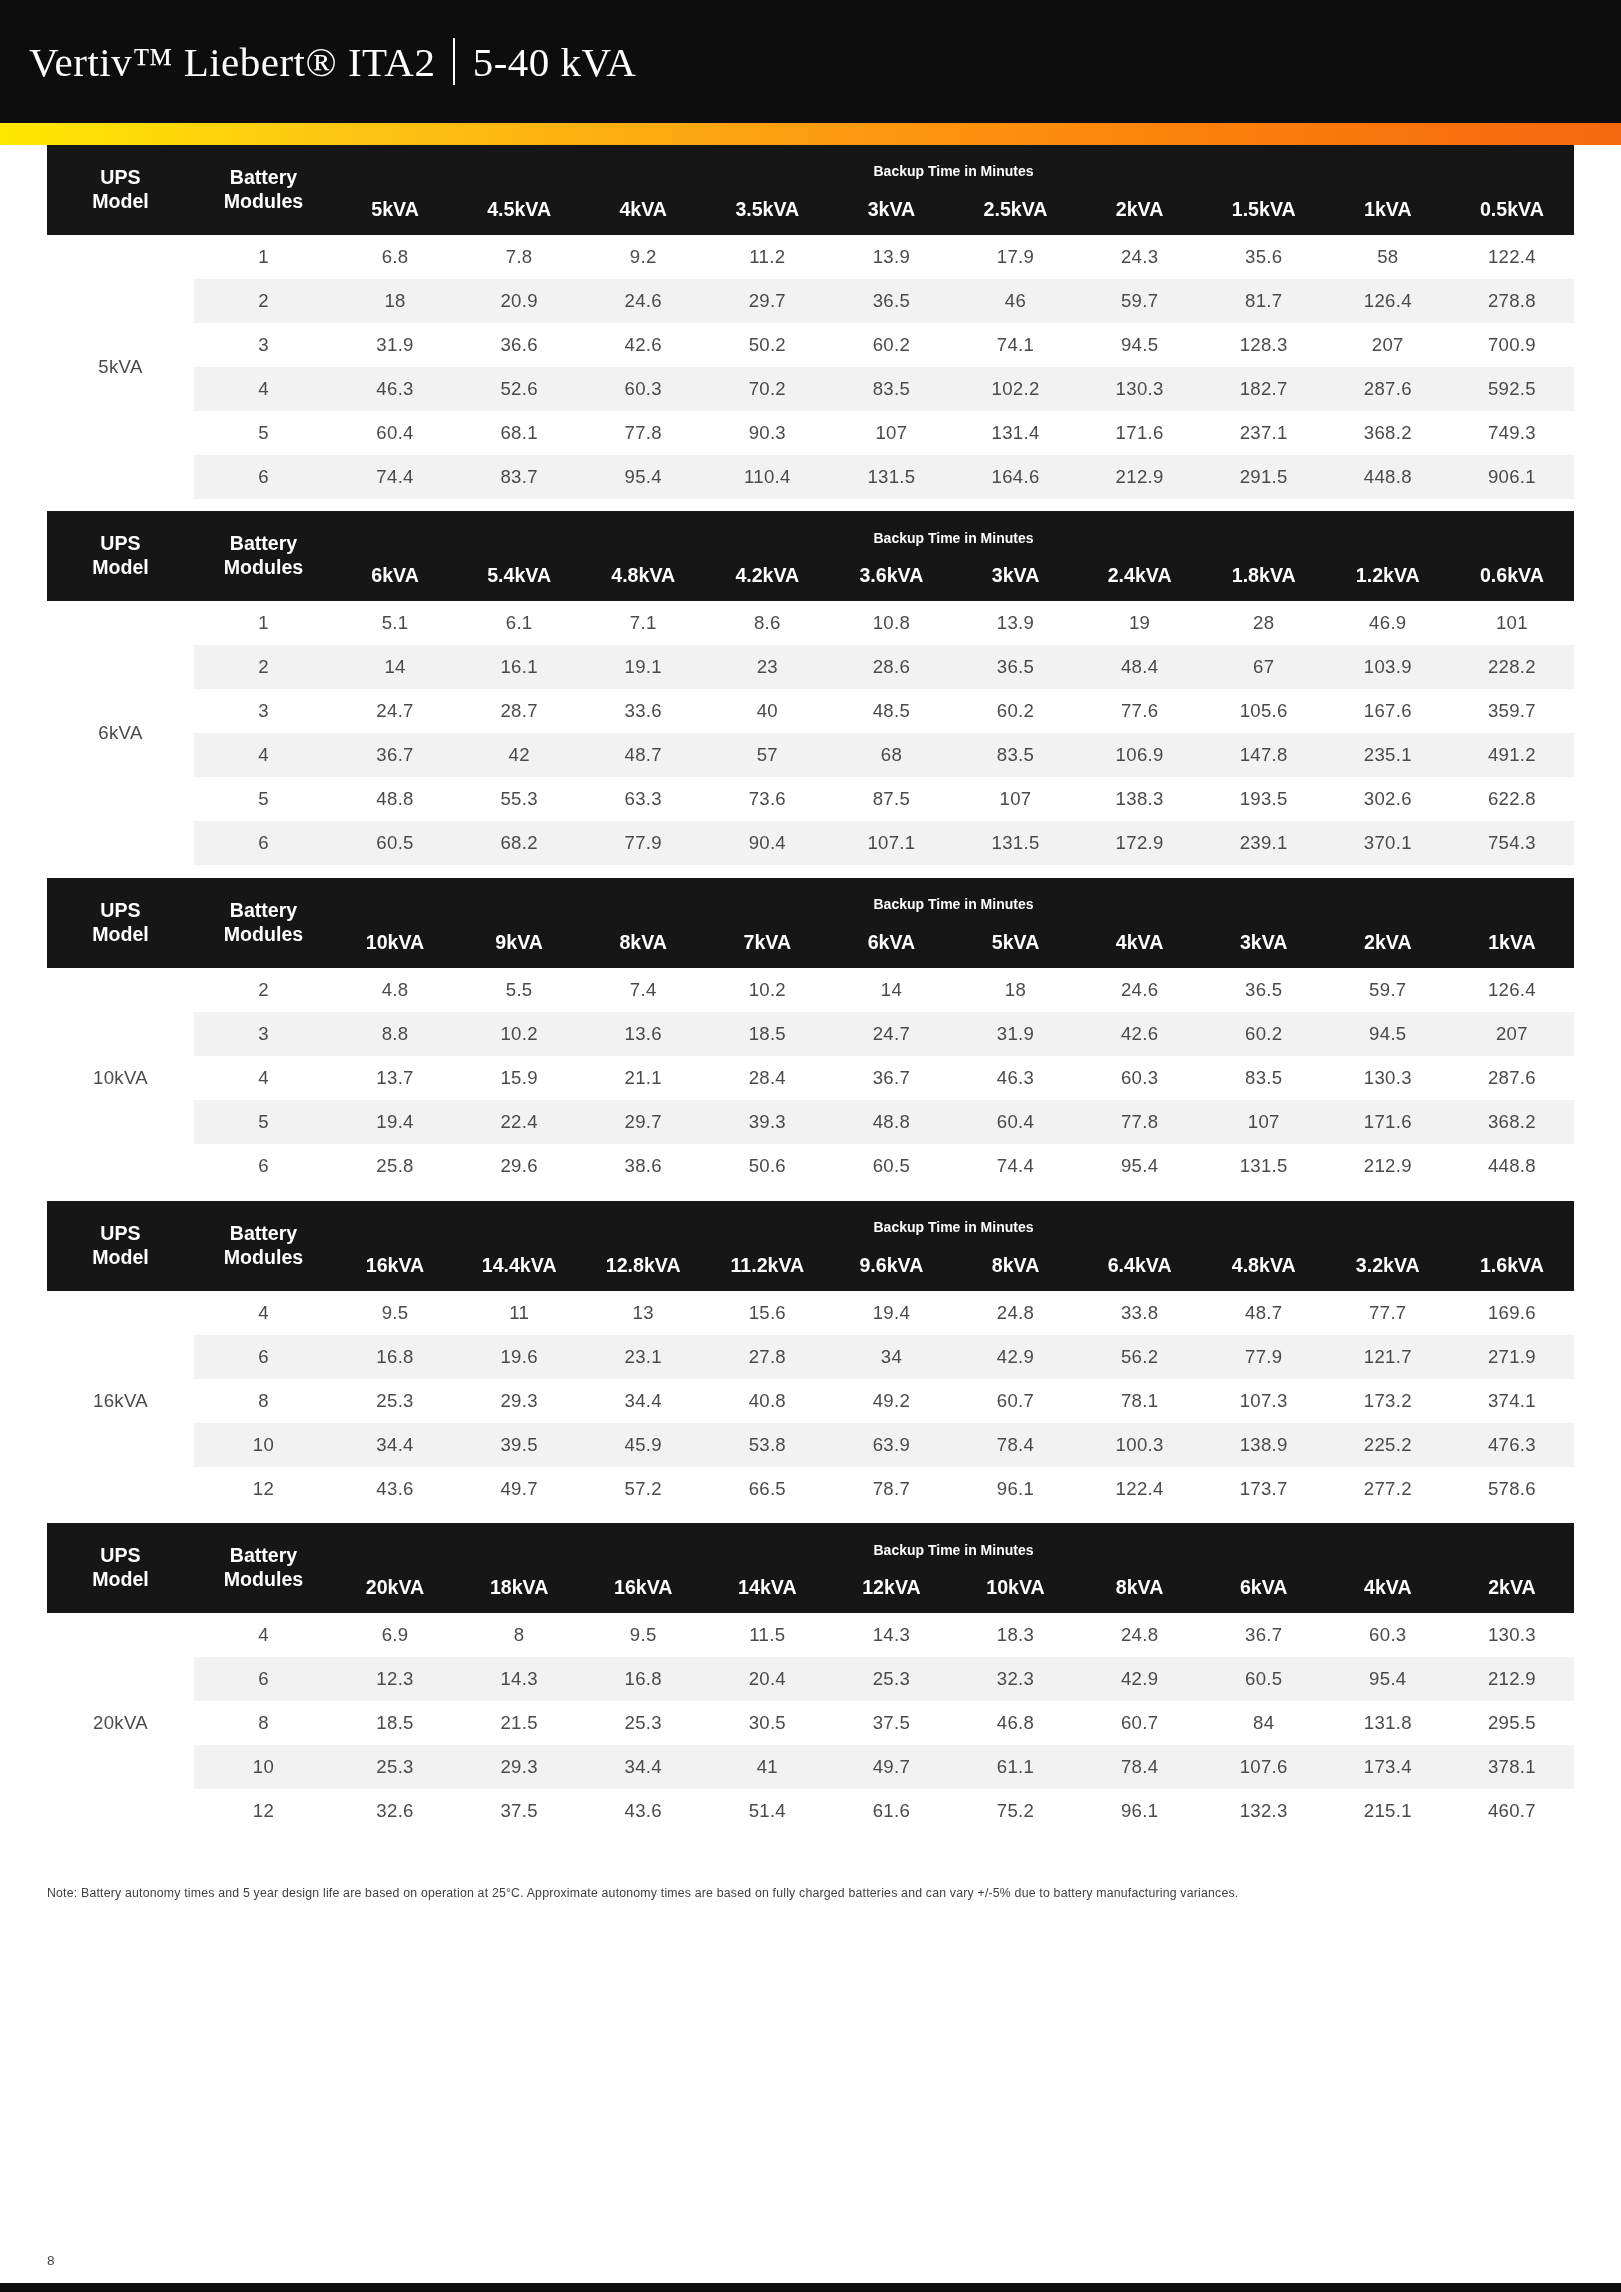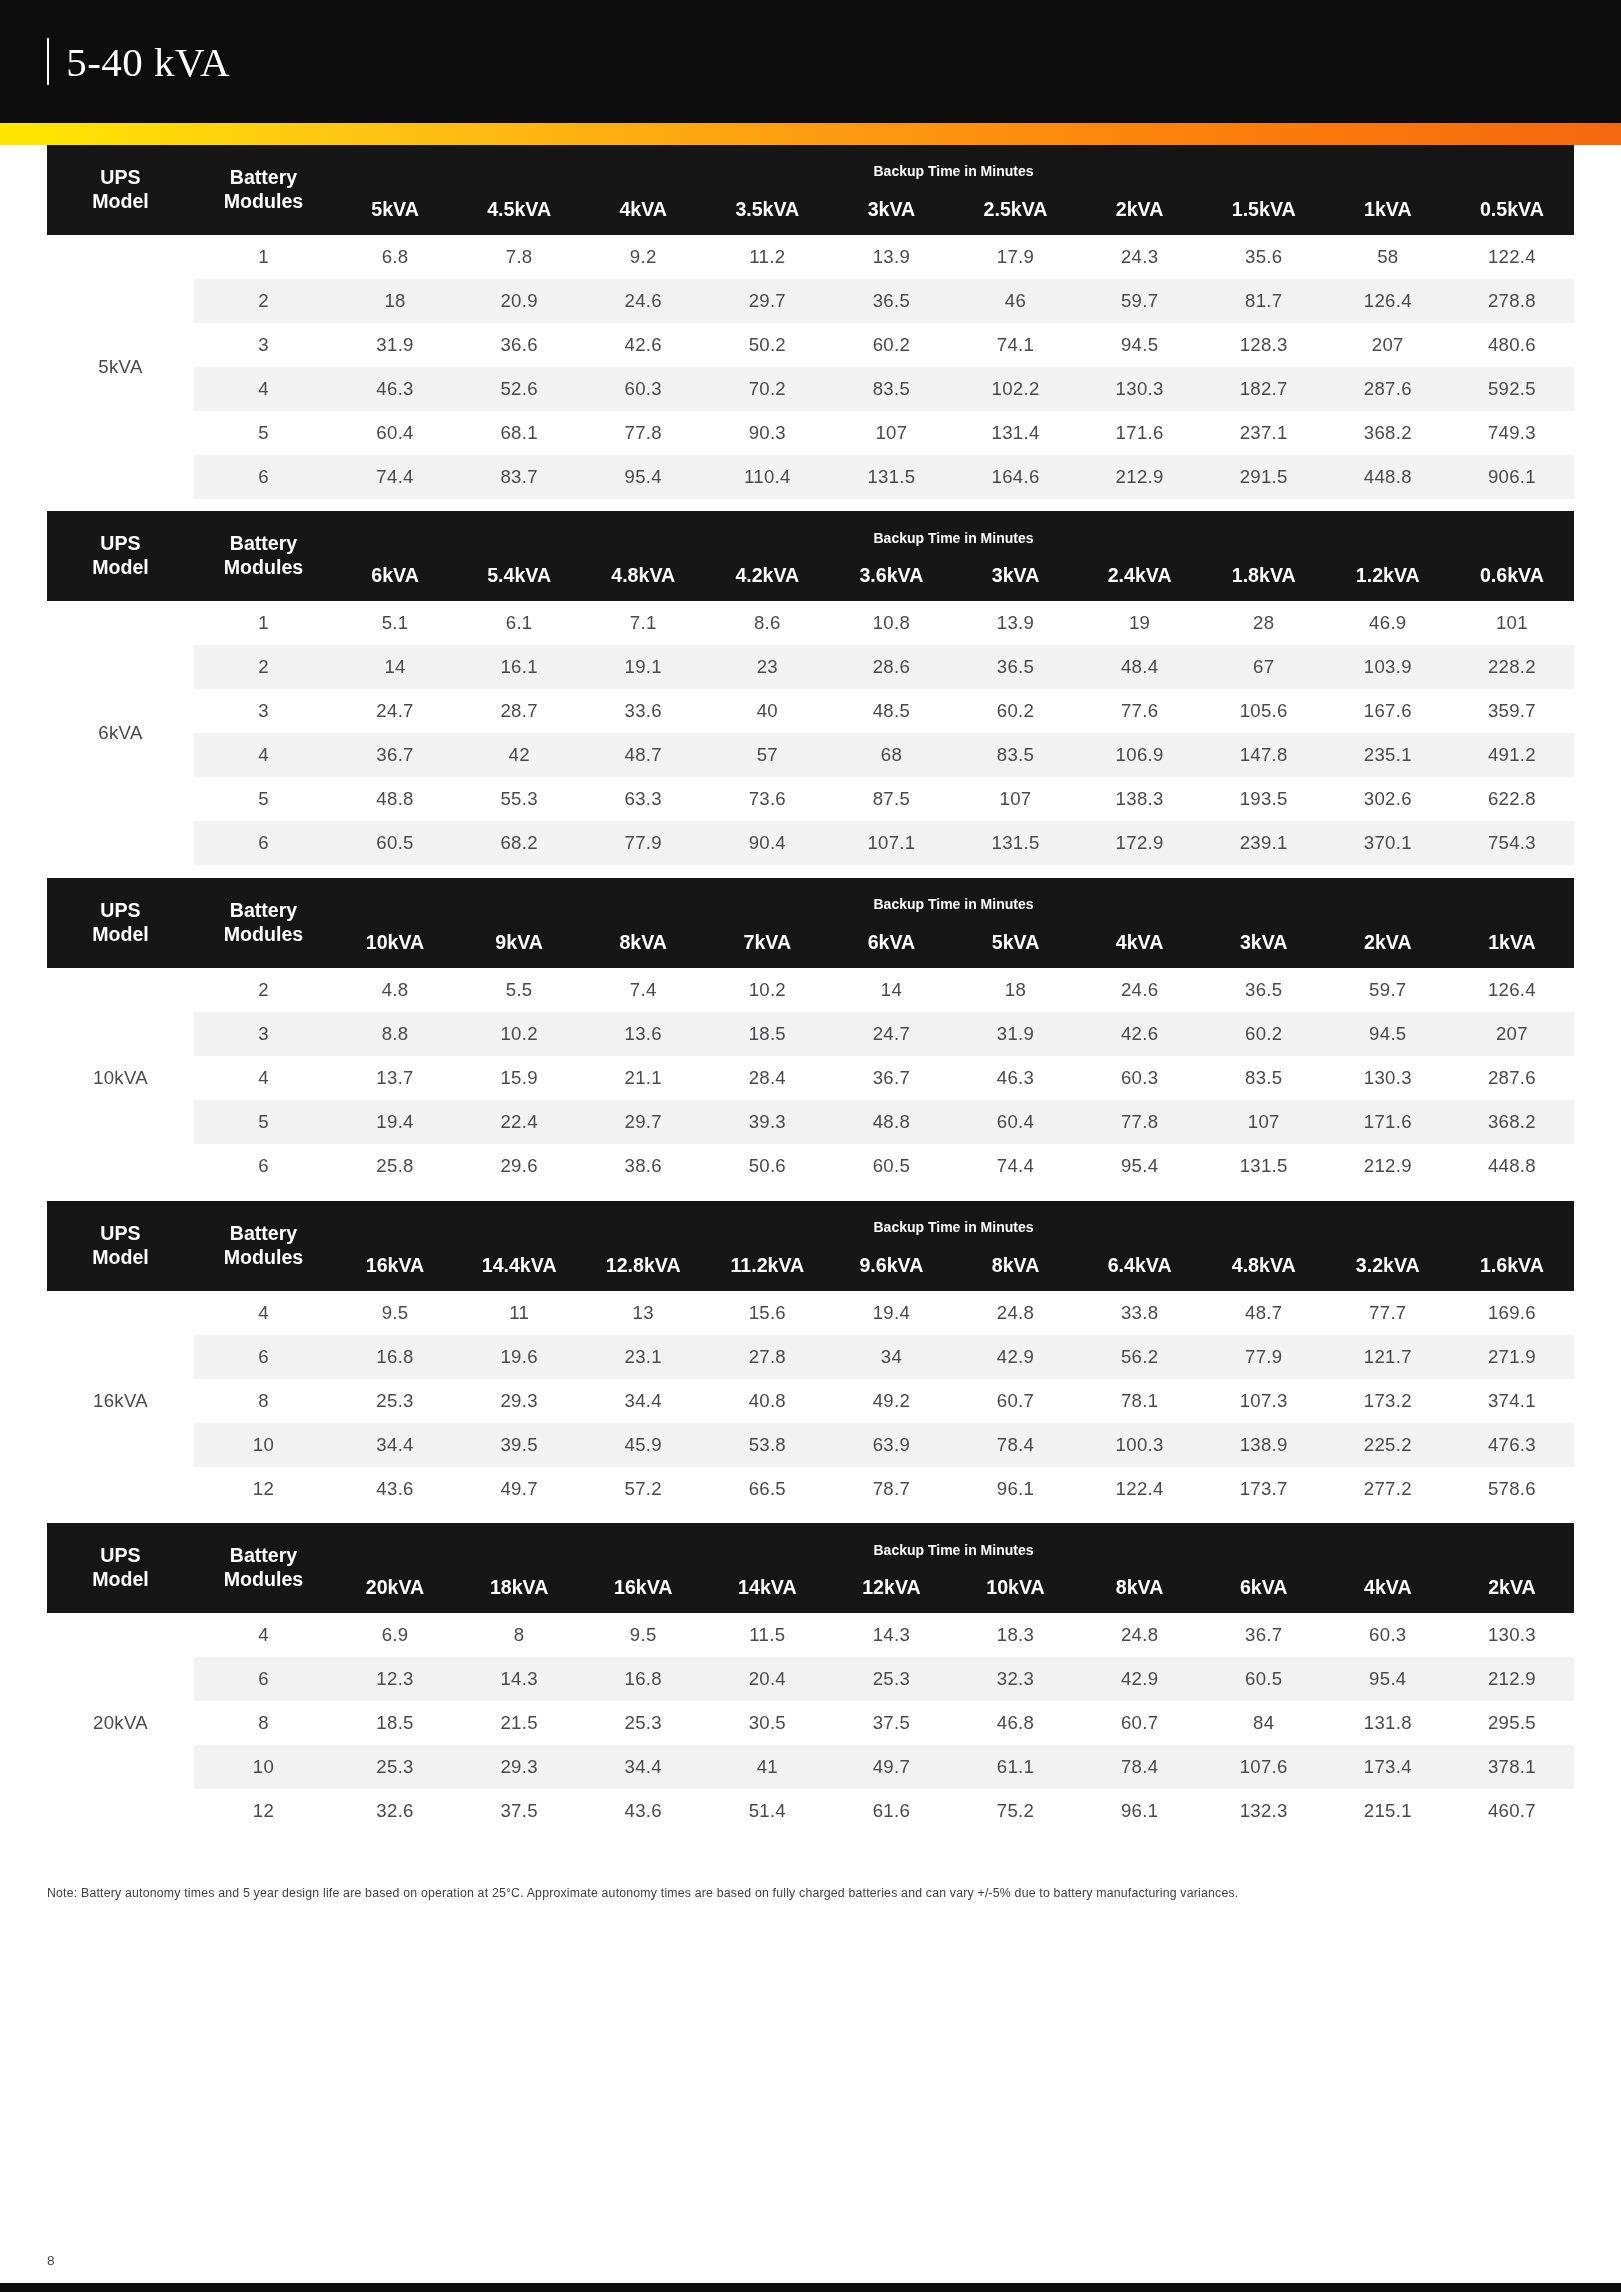--- a/index.html
+++ b/index.html
@@ -106,20 +106,21 @@
     left: 0; right: 0; bottom: 0;
     height: 9.8px;
     background: #0d0d0d;
   }
 </style>
 </head>
 <body>
 
 <header class="doc-header">
   <div class="doc-title">
+    <span>Vertiv™ Liebert® ITA2</span>
     <span class="title-divider"></span>
     <span>5-40 kVA</span>
   </div>
 </header>
 
 <div class="gradient-bar"></div>
 
 <main class="content">
   <div>
       <table class="backup-table">
@@ -192,21 +193,21 @@
             <td class="modules-cell">3</td>
             <td class="value-cell">31.9</td>
             <td class="value-cell">36.6</td>
             <td class="value-cell">42.6</td>
             <td class="value-cell">50.2</td>
             <td class="value-cell">60.2</td>
             <td class="value-cell">74.1</td>
             <td class="value-cell">94.5</td>
             <td class="value-cell">128.3</td>
             <td class="value-cell">207</td>
-            <td class="value-cell">480.6</td>
+            <td class="value-cell">700.9</td>
           </tr>
           <tr>
             <td class="modules-cell">4</td>
             <td class="value-cell">46.3</td>
             <td class="value-cell">52.6</td>
             <td class="value-cell">60.3</td>
             <td class="value-cell">70.2</td>
             <td class="value-cell">83.5</td>
             <td class="value-cell">102.2</td>
             <td class="value-cell">130.3</td>

